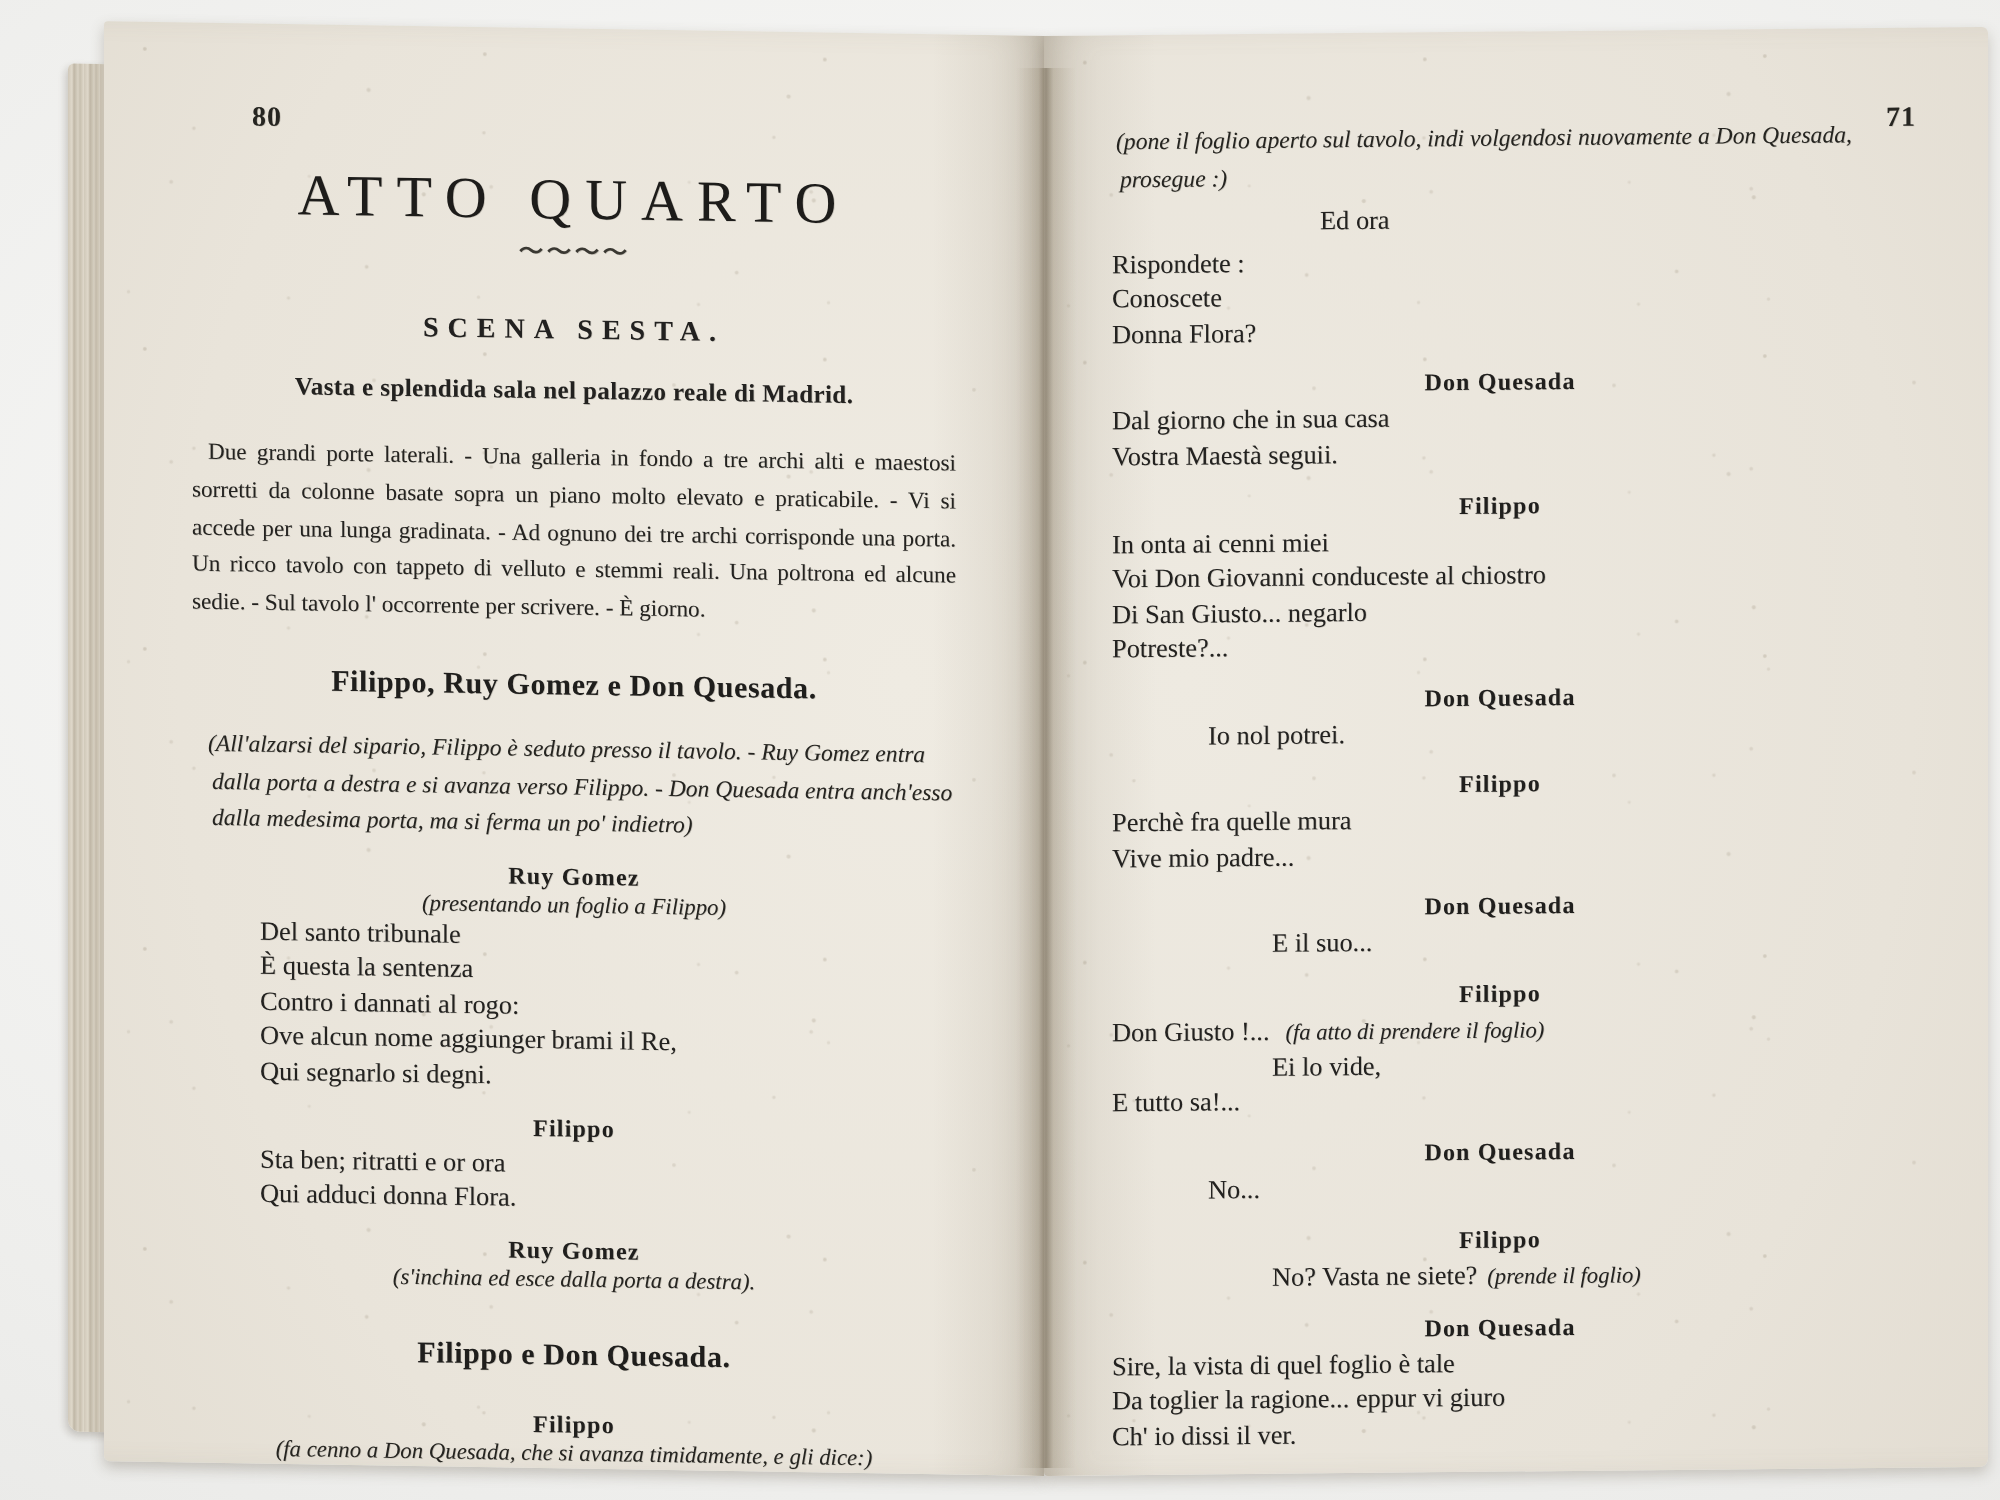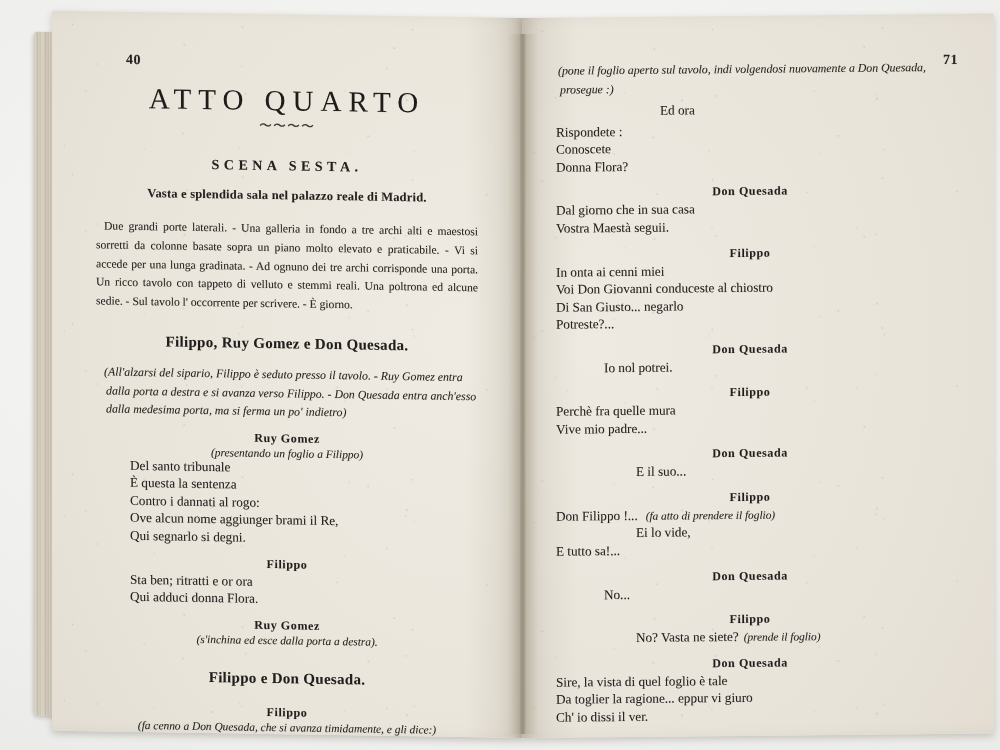--- a/index.html
+++ b/index.html
@@ -274,21 +274,21 @@
   <div class="surface"></div>
 
   <div class="book">
 
     <div class="fore-edge"></div>
 
     <div class="page page-left">
       <div class="speckle"></div>
       <div class="curl-l"></div>
 
-      <div class="folio folio-left">40</div>
+      <div class="folio folio-left">80</div>
 
       <div class="text-col tc-left">
 
         <h1 class="act-title">ATTO QUARTO</h1>
 
         <div class="ornament">〜〜〜〜</div>
 
         <h2 class="scene-head">SCENA SESTA.</h2>
 
         <div class="scene-setting">Vasta e splendida sala nel palazzo reale di Madrid.</div>
@@ -395,21 +395,21 @@
         <div>
           <div class="speaker">Don Quesada</div>
           <div class="verse ind-3">
             <span class="ln">E il suo...</span>
           </div>
         </div>
 
         <div>
           <div class="speaker">Filippo</div>
           <div class="verse ind-0">
-            <span class="ln"><span>Don Filippo !...</span><span class="inline-dir" style="margin-left:8px">(fa atto di prendere il foglio)</span></span>
+            <span class="ln"><span>Don Giusto !...</span><span class="inline-dir" style="margin-left:8px">(fa atto di prendere il foglio)</span></span>
           </div>
           <div class="verse ind-3">
             <span class="ln">Ei lo vide,</span>
           </div>
           <div class="verse ind-0">
             <span class="ln">E tutto sa!...</span>
           </div>
         </div>
 
         <div>

